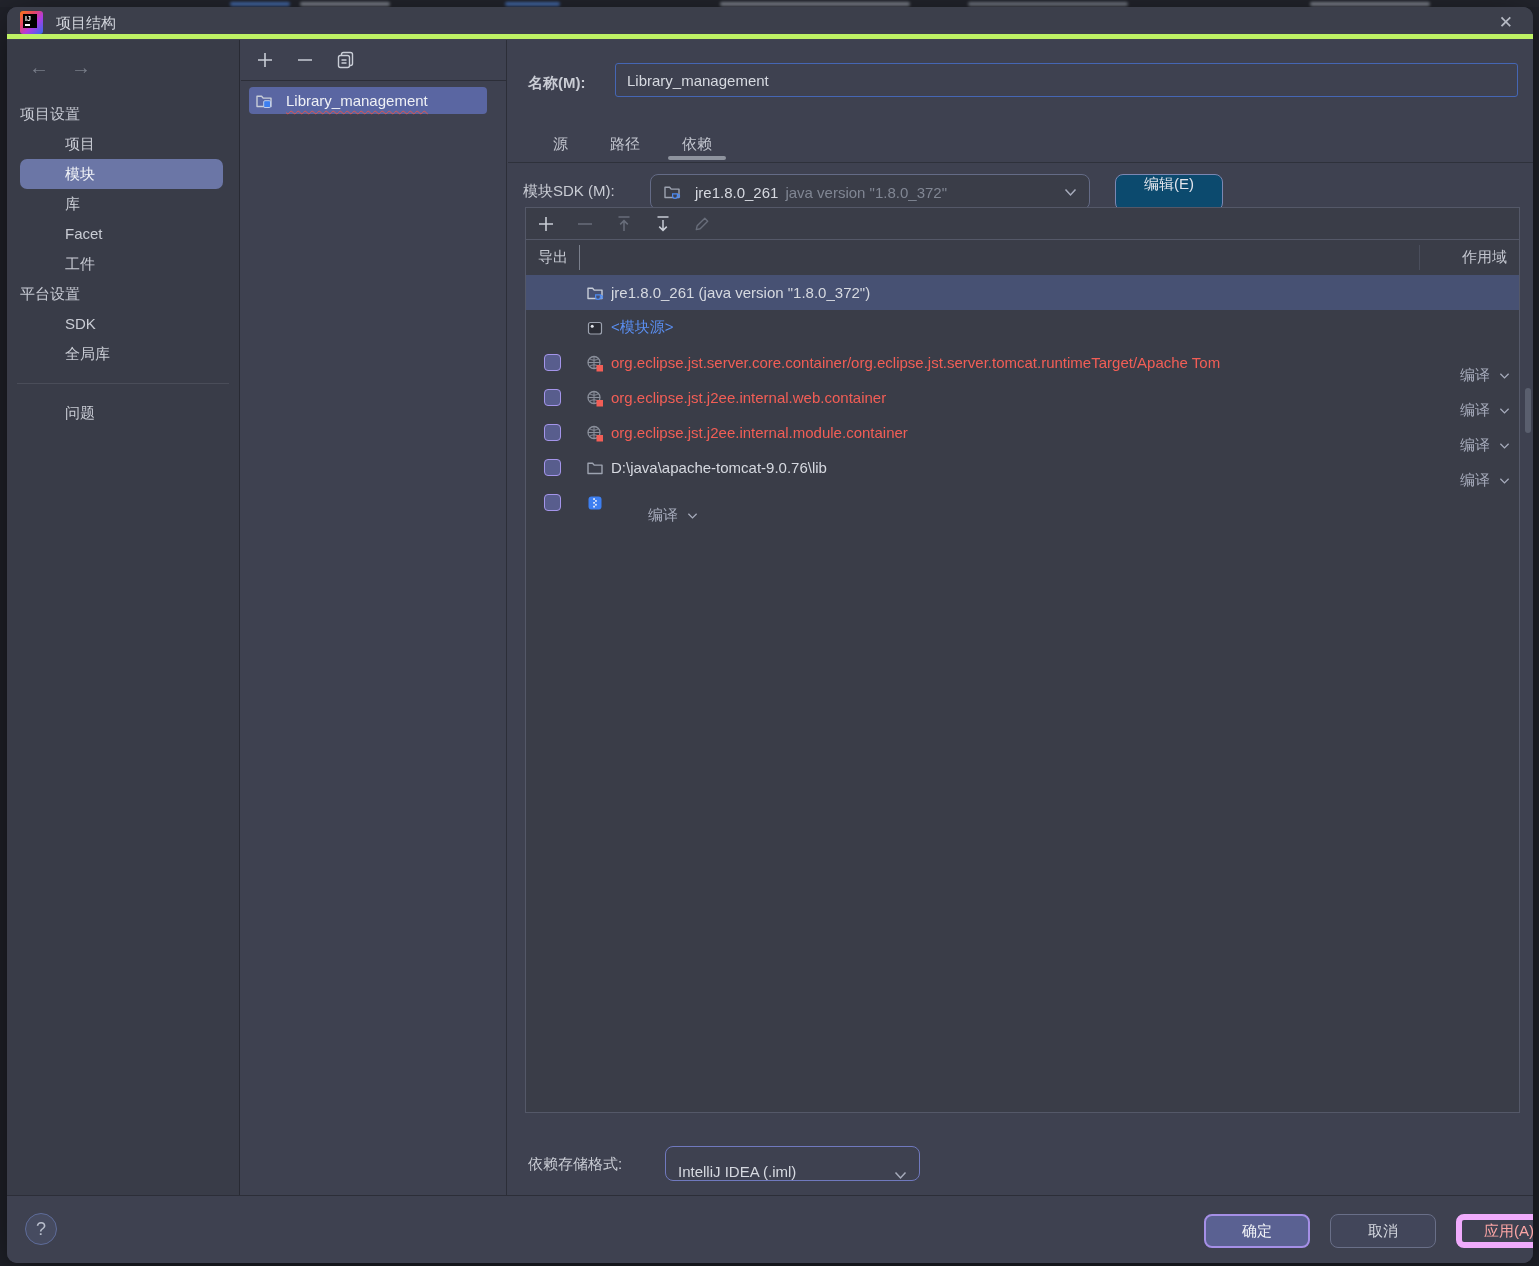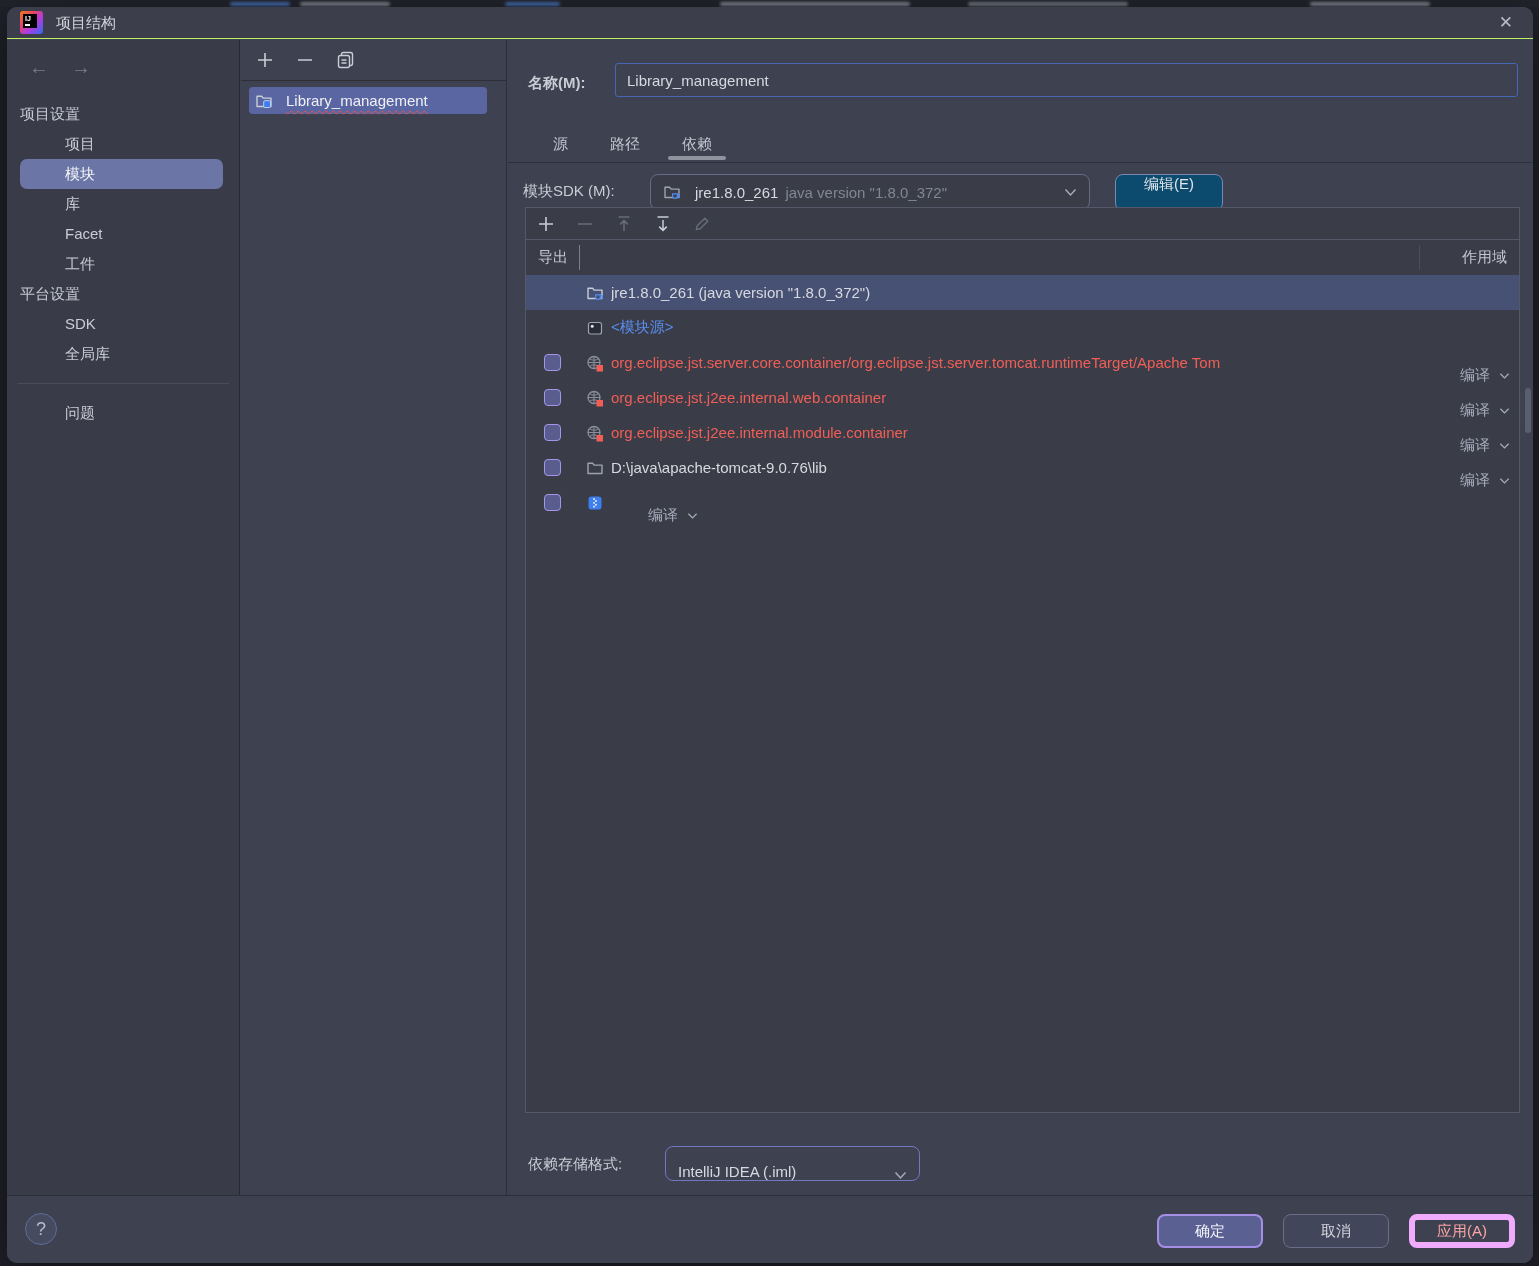--- a/index.html
+++ b/index.html
@@ -10,21 +10,21 @@
   
   .top-edge { position:absolute; left:0; top:0; width:1539px; height:7px; background:#23252D; overflow:hidden; }
   .smudge { position:absolute; top:2px; height:4px; border-radius:2px; filter:blur(1.5px); opacity:.8; }
 
   
   .dialog { position:absolute; left:7px; top:7px; width:1526px; height:1256px;
             background:#3E4150; border-radius:10px; overflow:hidden;
             box-shadow:0 10px 48px rgba(0,0,0,.55); color:#D6D9E0; font-size:15px; }
 
   .titlebar { position:absolute; left:0; top:0; right:0; height:32px; background:#3C3F4B;
-              border-bottom:1px solid #bef264; }
+              border-bottom:5px solid #bef264; }
   .logo { position:absolute; left:13px; top:4px; width:23px; height:23px; border-radius:3px;
           background:linear-gradient(135deg,#F97A12 0%,#E3436B 35%,#B13BE0 60%,#2E6BF0 100%); }
   .logo-in { position:absolute; left:3px; top:3px; width:14px; height:14px; background:#000; }
   .logo-ij { position:absolute; left:2px; top:1px; color:#FFF; font-size:7px; font-weight:bold; letter-spacing:0; }
   .logo-bar { position:absolute; left:2px; bottom:2px; width:5px; height:2px; background:#FFF; }
   .win-title { position:absolute; left:49px; top:0; line-height:32px; color:#D2D5DC; }
   .close-x { position:absolute; right:20px; top:0; line-height:32px; font-size:17px; color:#B6BAC4; cursor:default; }
 
   
   .sidebar { position:absolute; left:0; top:33px; width:233px; bottom:68px;
@@ -99,21 +99,21 @@
                     display:flex; align-items:flex-end; padding:0 12px; color:#D6D9E0; }
   .storage-select .chev { margin-left:auto; }
 
   
   .footer { position:absolute; left:0; right:0; bottom:0; height:68px; background:#3E4150;
             border-top:1px solid #2C2E38; }
   .help { position:absolute; left:18px; top:17px; width:32px; height:32px; border-radius:50%;
           border:1px solid #5E6C9A; background:#464B60; color:#B8BECC; font-size:18px;
           text-align:center; line-height:30px; }
   .btn { position:absolute; top:18px; height:34px; width:106px; border-radius:8px;
-         display:flex; align-items:center; justify-content:center; }
+         display:flex; align-items:center; justify-content:center;margin-left:47px; }
   .btn.ok { left:1150px; background:#5A6192; border:2px solid #A58FE6; color:#F2F4F8; }
   .btn.cancel { left:1276px; background:#42465A; border:1px solid #696F88; color:#D6D9E0; }
   .btn.apply { left:1402px; background:transparent; border:6px solid #f0abfc; color:#fca5a5; }
 
   .vscroll { position:absolute; right:2px; top:381px; width:6px; height:45px;
              border-radius:3px; background:#5A5F6E; }
   svg { display:block; }
 </style>
 </head>
 <body>

